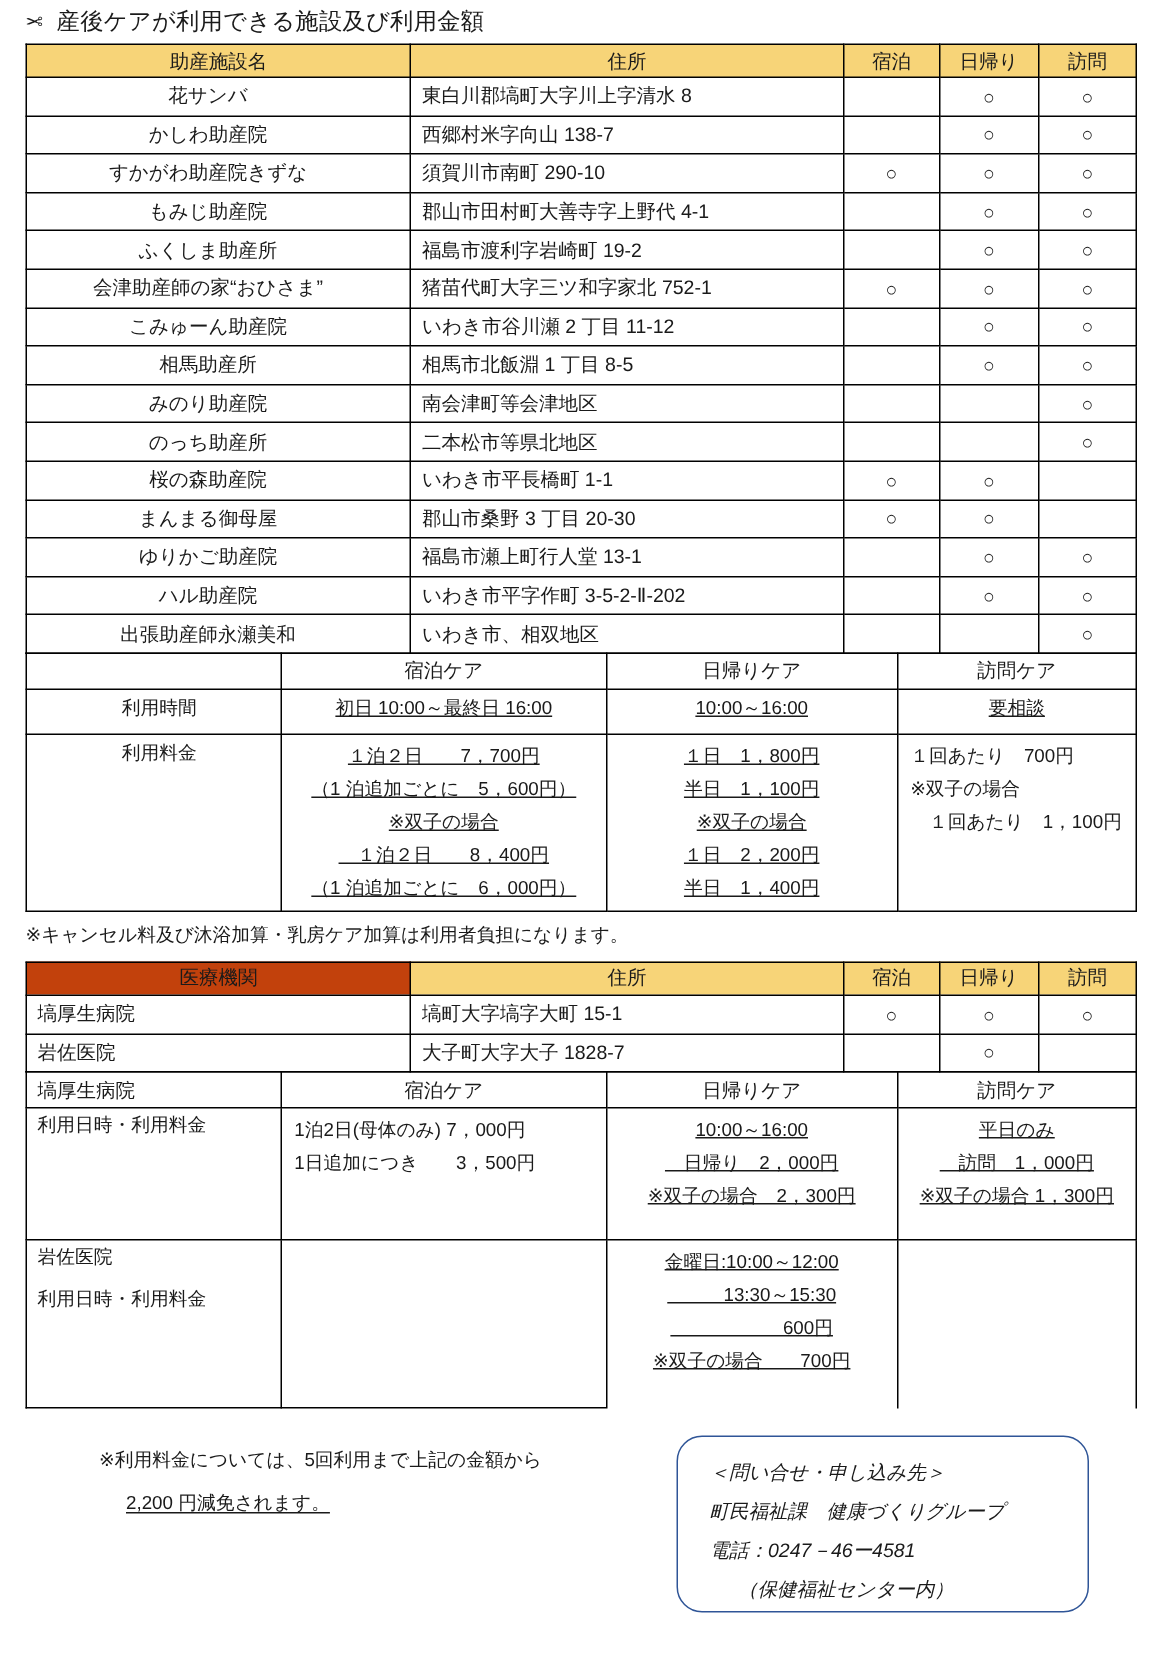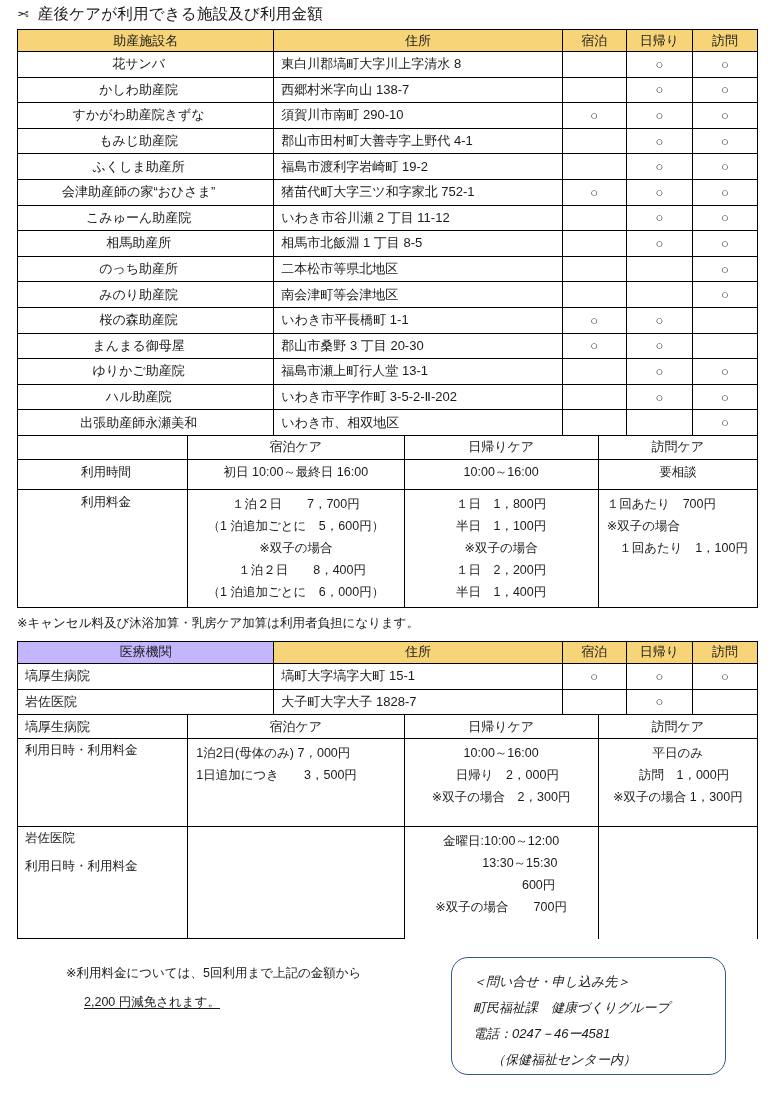--- a/index.html
+++ b/index.html
@@ -57,21 +57,21 @@
     padding: 0;
     vertical-align: middle;
     font-weight: normal;
   }
   .hdr {
     background: #F7D478;
     text-align: center;
     height: 21px;
     font-size: 13px;
   }
-  .c { text-align: center; }
+  .c { text-align: center; text-decoration: underline; }
   .l { text-align: left; }
 
   
   #facility-table {
     margin-left: 17px;
     width: 741px;
   }
   #facility-table td { height: 24.6px; }
   #facility-table td.name { text-align: center; padding-right: 14px; font-size: 13px; margin-top: 45px; }
   #facility-table td.addr { text-align: left; padding-left: 7px; font-size: 13px; }
@@ -276,29 +276,29 @@
           <td class="mark"><span class="circle">○</span></td>
         </tr>
         <tr>
           <td class="name">相馬助産所</td>
           <td class="addr">相馬市北飯淵 1 丁目 8-5</td>
           <td class="mark"></td>
           <td class="mark"><span class="circle">○</span></td>
           <td class="mark"><span class="circle">○</span></td>
         </tr>
         <tr>
+          <td class="name">みのり助産院</td>
+          <td class="addr">南会津町等会津地区</td>
+          <td class="mark"></td>
+          <td class="mark"></td>
+          <td class="mark"><span class="circle">○</span></td>
+        </tr>
+        <tr>
           <td class="name">のっち助産所</td>
           <td class="addr">二本松市等県北地区</td>
-          <td class="mark"></td>
-          <td class="mark"></td>
-          <td class="mark"><span class="circle">○</span></td>
-        </tr>
-        <tr>
-          <td class="name">みのり助産院</td>
-          <td class="addr">南会津町等会津地区</td>
           <td class="mark"></td>
           <td class="mark"></td>
           <td class="mark"><span class="circle">○</span></td>
         </tr>
         <tr>
           <td class="name">桜の森助産院</td>
           <td class="addr">いわき市平長橋町 1-1</td>
           <td class="mark"><span class="circle">○</span></td>
           <td class="mark"><span class="circle">○</span></td>
           <td class="mark"></td>
@@ -390,21 +390,21 @@
   <table class="grid" id="medical-table">
     <colgroup>
       <col style="width:256px">
       <col style="width:288px">
       <col style="width:64px">
       <col style="width:66px">
       <col style="width:65px">
     </colgroup>
     <thead>
       <tr>
-        <th class="hdr" style="background: #c4b5fd;">医療機関</th>
+        <th class="hdr" style="background: #c2410c;">医療機関</th>
         <th class="hdr" style="background: rgb(247, 212, 120);">住所</th>
         <th class="hdr" style="background: rgb(247, 212, 120);">宿泊</th>
         <th class="hdr" style="background: rgb(247, 212, 120);">日帰り</th>
         <th class="hdr" style="background: rgb(247, 212, 120);">訪問</th>
       </tr>
     </thead>
     <tbody id="medical-body">
         <tr>
           <td class="morg">塙厚生病院</td>
           <td class="addr">塙町大字塙字大町 15-1</td>

